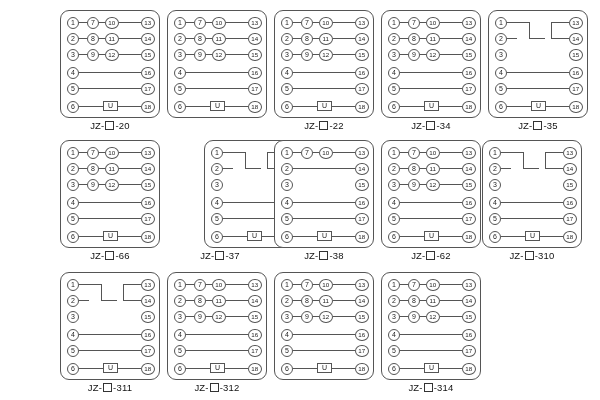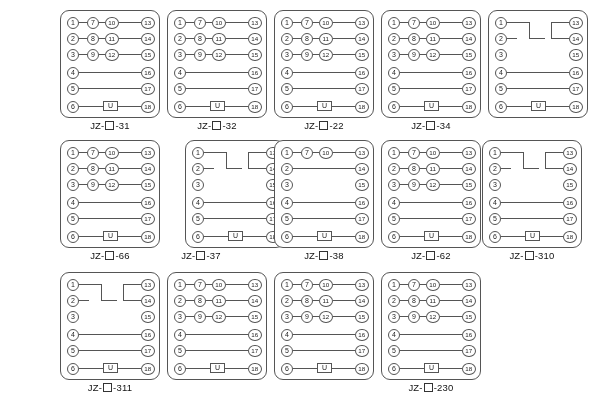--- a/index.html
+++ b/index.html
@@ -108,21 +108,21 @@
         <div class="wire h" style="left: 18px; top: 61px; width: 31px;"></div>
         <div class="wire v" style="left: 49px; top: 61px; height: 0px;"></div>
         <div class="wire h" style="left: 49px; top: 61px; width: 31px;"></div>
         <div class="wire h" style="left: 18px; top: 77px; width: 31px;"></div>
         <div class="wire v" style="left: 49px; top: 77px; height: 0px;"></div>
         <div class="wire h" style="left: 49px; top: 77px; width: 31px;"></div>
         <div class="wire h" style="left: 18px; top: 95px; width: 24px;"></div>
         <div class="coil" style="left: 42px; top: 90px;">U</div>
         <div class="wire h" style="left: 57px; top: 95px; width: 23px;"></div>
       </div>
-      <div class="caption"><span>JZ-</span><span class="sq"></span><span>-31</span></div>
+      <div class="caption"><span>JZ-</span><span class="sq"></span><span>-20</span></div>
     </div>
     <div class="cell" style="left: 167px; top: 10px;">
       <div class="panel">
         <div class="pin" style="left: 6px; top: 6px;">1</div>
         <div class="pin" style="left: 6px; top: 22px;">2</div>
         <div class="pin" style="left: 6px; top: 38px;">3</div>
         <div class="pin" style="left: 6px; top: 56px;">4</div>
         <div class="pin" style="left: 6px; top: 72px;">5</div>
         <div class="pin" style="left: 6px; top: 90px;">6</div>
         <div class="pin w" style="left: 80px; top: 6px;">13</div>
@@ -149,21 +149,20 @@
         <div class="wire h" style="left: 18px; top: 61px; width: 31px;"></div>
         <div class="wire v" style="left: 49px; top: 61px; height: 0px;"></div>
         <div class="wire h" style="left: 49px; top: 61px; width: 31px;"></div>
         <div class="wire h" style="left: 18px; top: 77px; width: 31px;"></div>
         <div class="wire v" style="left: 49px; top: 77px; height: 0px;"></div>
         <div class="wire h" style="left: 49px; top: 77px; width: 31px;"></div>
         <div class="wire h" style="left: 18px; top: 95px; width: 24px;"></div>
         <div class="coil" style="left: 42px; top: 90px;">U</div>
         <div class="wire h" style="left: 57px; top: 95px; width: 23px;"></div>
       </div>
-      <div class="caption"><span>JZ-</span><span class="sq"></span><span>-32</span></div>
     </div>
     <div class="cell" style="left: 274px; top: 10px;">
       <div class="panel">
         <div class="pin" style="left: 6px; top: 6px;">1</div>
         <div class="pin" style="left: 6px; top: 22px;">2</div>
         <div class="pin" style="left: 6px; top: 38px;">3</div>
         <div class="pin" style="left: 6px; top: 56px;">4</div>
         <div class="pin" style="left: 6px; top: 72px;">5</div>
         <div class="pin" style="left: 6px; top: 90px;">6</div>
         <div class="pin w" style="left: 80px; top: 6px;">13</div>
@@ -264,20 +263,21 @@
         <div class="wire h" style="left: 18px; top: 61px; width: 31px;"></div>
         <div class="wire v" style="left: 49px; top: 61px; height: 0px;"></div>
         <div class="wire h" style="left: 49px; top: 61px; width: 31px;"></div>
         <div class="wire h" style="left: 18px; top: 77px; width: 31px;"></div>
         <div class="wire v" style="left: 49px; top: 77px; height: 0px;"></div>
         <div class="wire h" style="left: 49px; top: 77px; width: 31px;"></div>
         <div class="wire h" style="left: 18px; top: 95px; width: 24px;"></div>
         <div class="coil" style="left: 42px; top: 90px;">U</div>
         <div class="wire h" style="left: 57px; top: 95px; width: 23px;"></div>
       </div>
+      <div class="caption"><span>JZ-</span><span class="sq"></span><span>-35</span></div>
     </div>
     <div class="cell" style="left: 60px; top: 140px;">
       <div class="panel">
         <div class="pin" style="left: 6px; top: 6px;">1</div>
         <div class="pin" style="left: 6px; top: 22px;">2</div>
         <div class="pin" style="left: 6px; top: 38px;">3</div>
         <div class="pin" style="left: 6px; top: 56px;">4</div>
         <div class="pin" style="left: 6px; top: 72px;">5</div>
         <div class="pin" style="left: 6px; top: 90px;">6</div>
         <div class="pin w" style="left: 80px; top: 6px;">13</div>
@@ -306,21 +306,21 @@
         <div class="wire h" style="left: 49px; top: 61px; width: 31px;"></div>
         <div class="wire h" style="left: 18px; top: 77px; width: 31px;"></div>
         <div class="wire v" style="left: 49px; top: 77px; height: 0px;"></div>
         <div class="wire h" style="left: 49px; top: 77px; width: 31px;"></div>
         <div class="wire h" style="left: 18px; top: 95px; width: 24px;"></div>
         <div class="coil" style="left: 42px; top: 90px;">U</div>
         <div class="wire h" style="left: 57px; top: 95px; width: 23px;"></div>
       </div>
       <div class="caption"><span>JZ-</span><span class="sq"></span><span>-66</span></div>
     </div>
-    <div class="cell" style="left: 151px; top: 140px; padding-left: 34px;">
+    <div class="cell" style="left: 170px; top: 140px; padding-left: 34px;">
       <div class="panel">
         <div class="pin" style="left: 6px; top: 6px;">1</div>
         <div class="pin" style="left: 6px; top: 22px;">2</div>
         <div class="pin" style="left: 6px; top: 38px;">3</div>
         <div class="pin" style="left: 6px; top: 56px;">4</div>
         <div class="pin" style="left: 6px; top: 72px;">5</div>
         <div class="pin" style="left: 6px; top: 90px;">6</div>
         <div class="pin w" style="left: 80px; top: 6px;">13</div>
         <div class="pin w" style="left: 80px; top: 22px;">14</div>
         <div class="pin w" style="left: 80px; top: 38px;">15</div>
@@ -519,20 +519,21 @@
         <div class="wire h" style="left: 18px; top: 61px; width: 31px;"></div>
         <div class="wire v" style="left: 49px; top: 61px; height: 0px;"></div>
         <div class="wire h" style="left: 49px; top: 61px; width: 31px;"></div>
         <div class="wire h" style="left: 18px; top: 77px; width: 31px;"></div>
         <div class="wire v" style="left: 49px; top: 77px; height: 0px;"></div>
         <div class="wire h" style="left: 49px; top: 77px; width: 31px;"></div>
         <div class="wire h" style="left: 18px; top: 95px; width: 24px;"></div>
         <div class="coil" style="left: 42px; top: 90px;">U</div>
         <div class="wire h" style="left: 57px; top: 95px; width: 23px;"></div>
       </div>
+      <div class="caption"><span>JZ-</span><span class="sq"></span><span>-312</span></div>
     </div>
     <div class="cell" style="left: 274px; top: 272px;">
       <div class="panel">
         <div class="pin" style="left: 6px; top: 6px;">1</div>
         <div class="pin" style="left: 6px; top: 22px;">2</div>
         <div class="pin" style="left: 6px; top: 38px;">3</div>
         <div class="pin" style="left: 6px; top: 56px;">4</div>
         <div class="pin" style="left: 6px; top: 72px;">5</div>
         <div class="pin" style="left: 6px; top: 90px;">6</div>
         <div class="pin w" style="left: 80px; top: 6px;">13</div>
@@ -599,15 +600,15 @@
         <div class="wire h" style="left: 18px; top: 61px; width: 31px;"></div>
         <div class="wire v" style="left: 49px; top: 61px; height: 0px;"></div>
         <div class="wire h" style="left: 49px; top: 61px; width: 31px;"></div>
         <div class="wire h" style="left: 18px; top: 77px; width: 31px;"></div>
         <div class="wire v" style="left: 49px; top: 77px; height: 0px;"></div>
         <div class="wire h" style="left: 49px; top: 77px; width: 31px;"></div>
         <div class="wire h" style="left: 18px; top: 95px; width: 24px;"></div>
         <div class="coil" style="left: 42px; top: 90px;">U</div>
         <div class="wire h" style="left: 57px; top: 95px; width: 23px;"></div>
       </div>
-      <div class="caption"><span>JZ-</span><span class="sq"></span><span>-230</span></div>
+      <div class="caption"><span>JZ-</span><span class="sq"></span><span>-314</span></div>
     </div>
   </div>
 
 </body></html>

